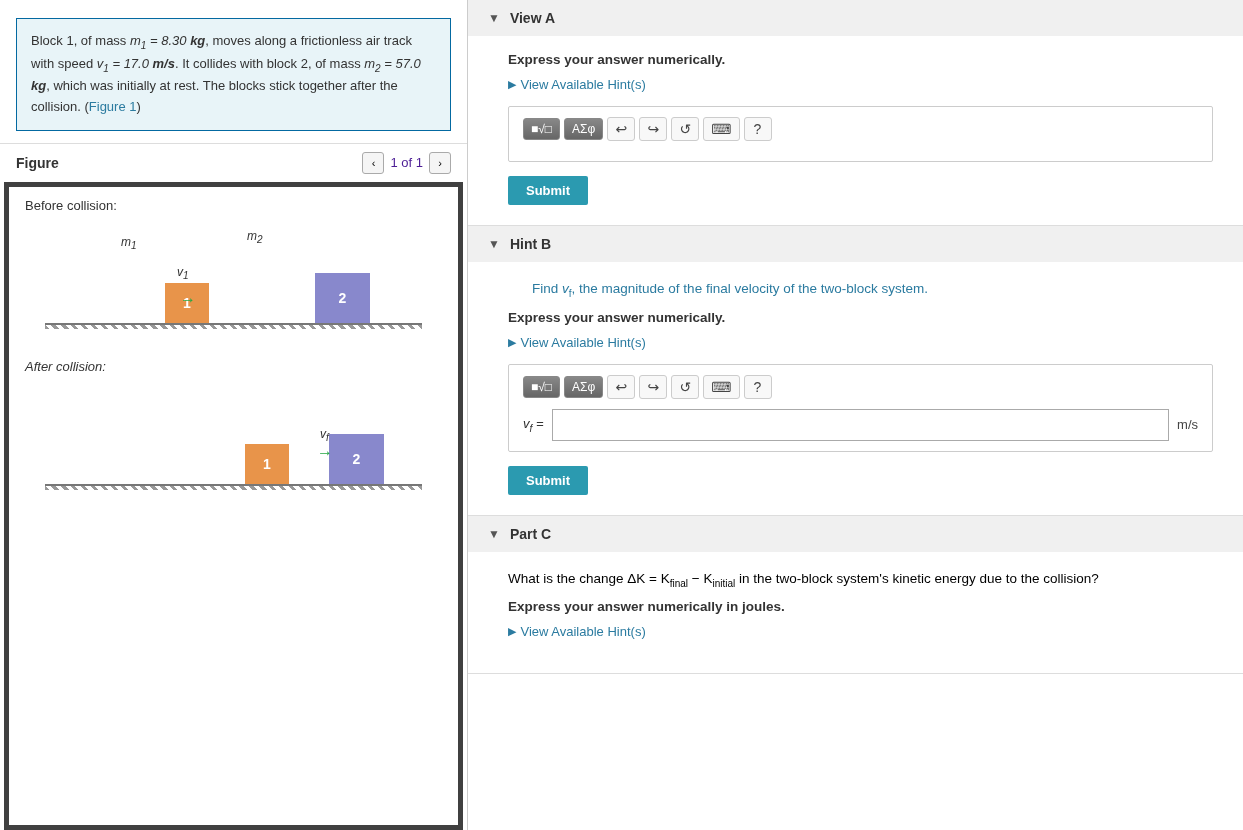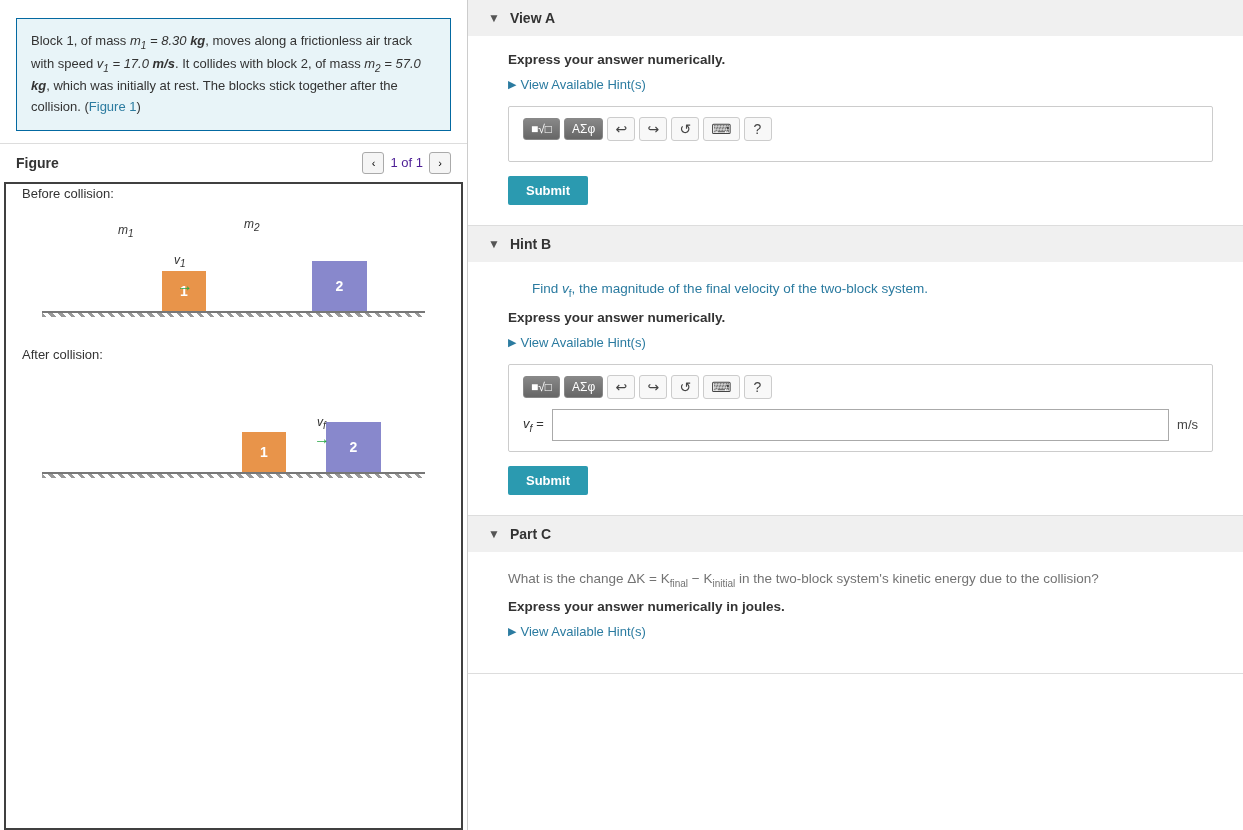--- a/index.html
+++ b/index.html
@@ -48,22 +48,22 @@
       background: #f5f5f5;
       border-radius: 3px;
       cursor: pointer;
       display: flex; align-items: center; justify-content: center;
       font-size: 11px;
     }
     .nav-count { font-size: 13px; color: #4c1d95; }
     .figure-content {
       flex: 1;
       overflow-y: auto;
-      padding: 2px 16px 16px;
-      border: 2px solid #404040;
+      padding: 11px 16px 16px;
+      border: 5px solid #404040;
       margin: 0 4px 0 4px;
       background: #fff;
     }
     .collision-label { font-size: 13px; margin-bottom: 6px; }
     .collision-diagram { position: relative; margin-bottom: 30px; }
     .block1 {
       width: 44px; height: 40px;
       background: #e8944a;
       display: flex; align-items: center; justify-content: center;
       color: #fff; font-size: 14px; font-weight: bold;
@@ -229,21 +229,21 @@
 
         <div style="position:absolute; bottom:22px; left:155px; color:#28a745; font-size:16px;">→</div>
 
         <div class="block2" style="position:absolute; bottom:6px; left:220px; width:55px; height:50px;">
           <span>2</span>
         </div>
 
         <div style="position:absolute; bottom:0; left:20px; right:20px; height:6px; background: repeating-linear-gradient(45deg, #999, #999 3px, transparent 3px, transparent 7px); border-top: 2px solid #777;"></div>
       </div>
 
-      <div class="collision-label" style="margin-top:20px;">After collision:</div>
+      <div class="collision-label" style="margin-top:20px;font-style:italic;">After collision:</div>
       <div class="collision-diagram" style="height:110px; position:relative;">
 
         <div class="block1" style="position:absolute; bottom:6px; left:190px; width:44px; height:40px;">
           <span>1</span>
         </div>
         <div class="block2" style="position:absolute; bottom:6px; left:234px; width:55px; height:50px;">
           <span>2</span>
         </div>
 
         <div style="position:absolute; bottom:30px; left:292px; color:#28a745; font-size:16px;">→</div>
@@ -345,21 +345,21 @@
     </div>
   </div>
 
   <div class="part-section">
     <div class="part-header">
       <span class="arrow-toggle">▼</span>
       <span>Part C</span>
     </div>
     <div class="part-body">
       <div class="part-question">
-        <span style="color:#737373;">What is the change ΔK = K<sub>final</sub> − K<sub>initial</sub> in the two-block system's kinetic energy due to the collision?</span>
+        <span style="color:#000000;">What is the change ΔK = K<sub>final</sub> − K<sub>initial</sub> in the two-block system's kinetic energy due to the collision?</span>
       </div>
       <div class="part-bold">Express your answer numerically in joules.</div>
       <div class="hint-link">
         <span class="hint-arrow">▶</span>
         <span>View Available Hint(s)</span>
       </div>
     </div>
   </div>
 
 </div>

